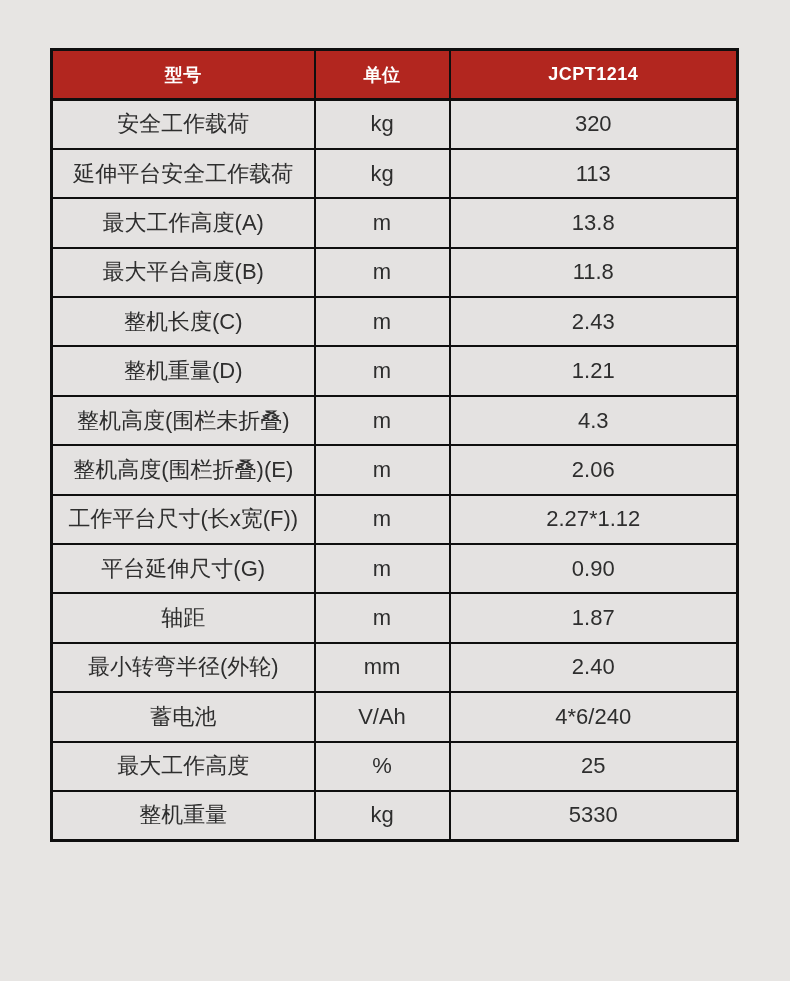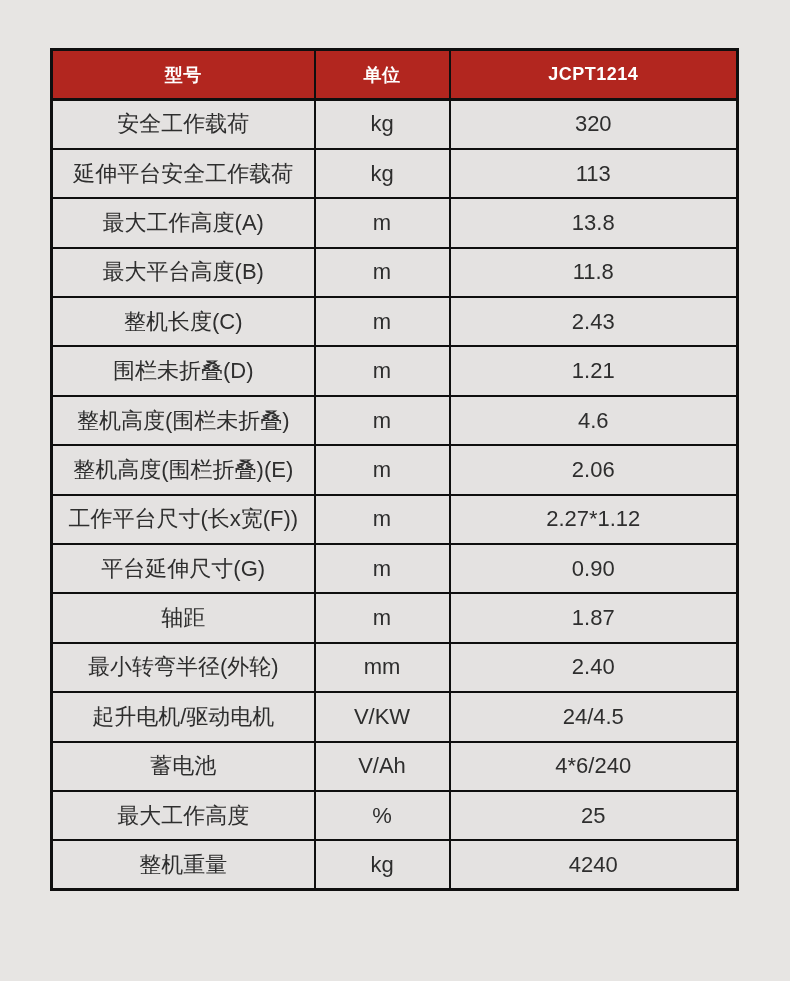--- a/index.html
+++ b/index.html
@@ -95,29 +95,29 @@
       <td>11.8</td>
     </tr>
 
     <tr>
       <td>整机长度(C)</td>
       <td>m</td>
       <td>2.43</td>
     </tr>
 
     <tr>
-      <td>围栏未折叠(D)</td>
+      <td>整机重量(D)</td>
       <td>m</td>
       <td>1.21</td>
     </tr>
 
     <tr>
       <td>整机高度(围栏未折叠)</td>
       <td>m</td>
-      <td>4.6</td>
+      <td>4.3</td>
     </tr>
 
     <tr>
       <td>整机高度(围栏折叠)(E)</td>
       <td>m</td>
       <td>2.06</td>
     </tr>
 
     <tr>
       <td>工作平台尺寸(长x宽(F))</td>
@@ -136,40 +136,35 @@
       <td>m</td>
       <td>1.87</td>
     </tr>
 
     <tr>
       <td>最小转弯半径(外轮)</td>
       <td>mm</td>
       <td>2.40</td>
     </tr>
 
-    <tr>
-      <td>起升电机/驱动电机</td>
-      <td>V/KW</td>
-      <td>24/4.5</td>
-    </tr>
 
     <tr>
       <td>蓄电池</td>
       <td>V/Ah</td>
       <td>4*6/240</td>
     </tr>
 
     <tr>
       <td>最大工作高度</td>
       <td>%</td>
       <td>25</td>
     </tr>
 
 
     <tr>
       <td>整机重量</td>
       <td>kg</td>
-      <td>4240</td>
+      <td>5330</td>
     </tr>
   </tbody>
   </table>
 
 </div>
 
 </body></html>

